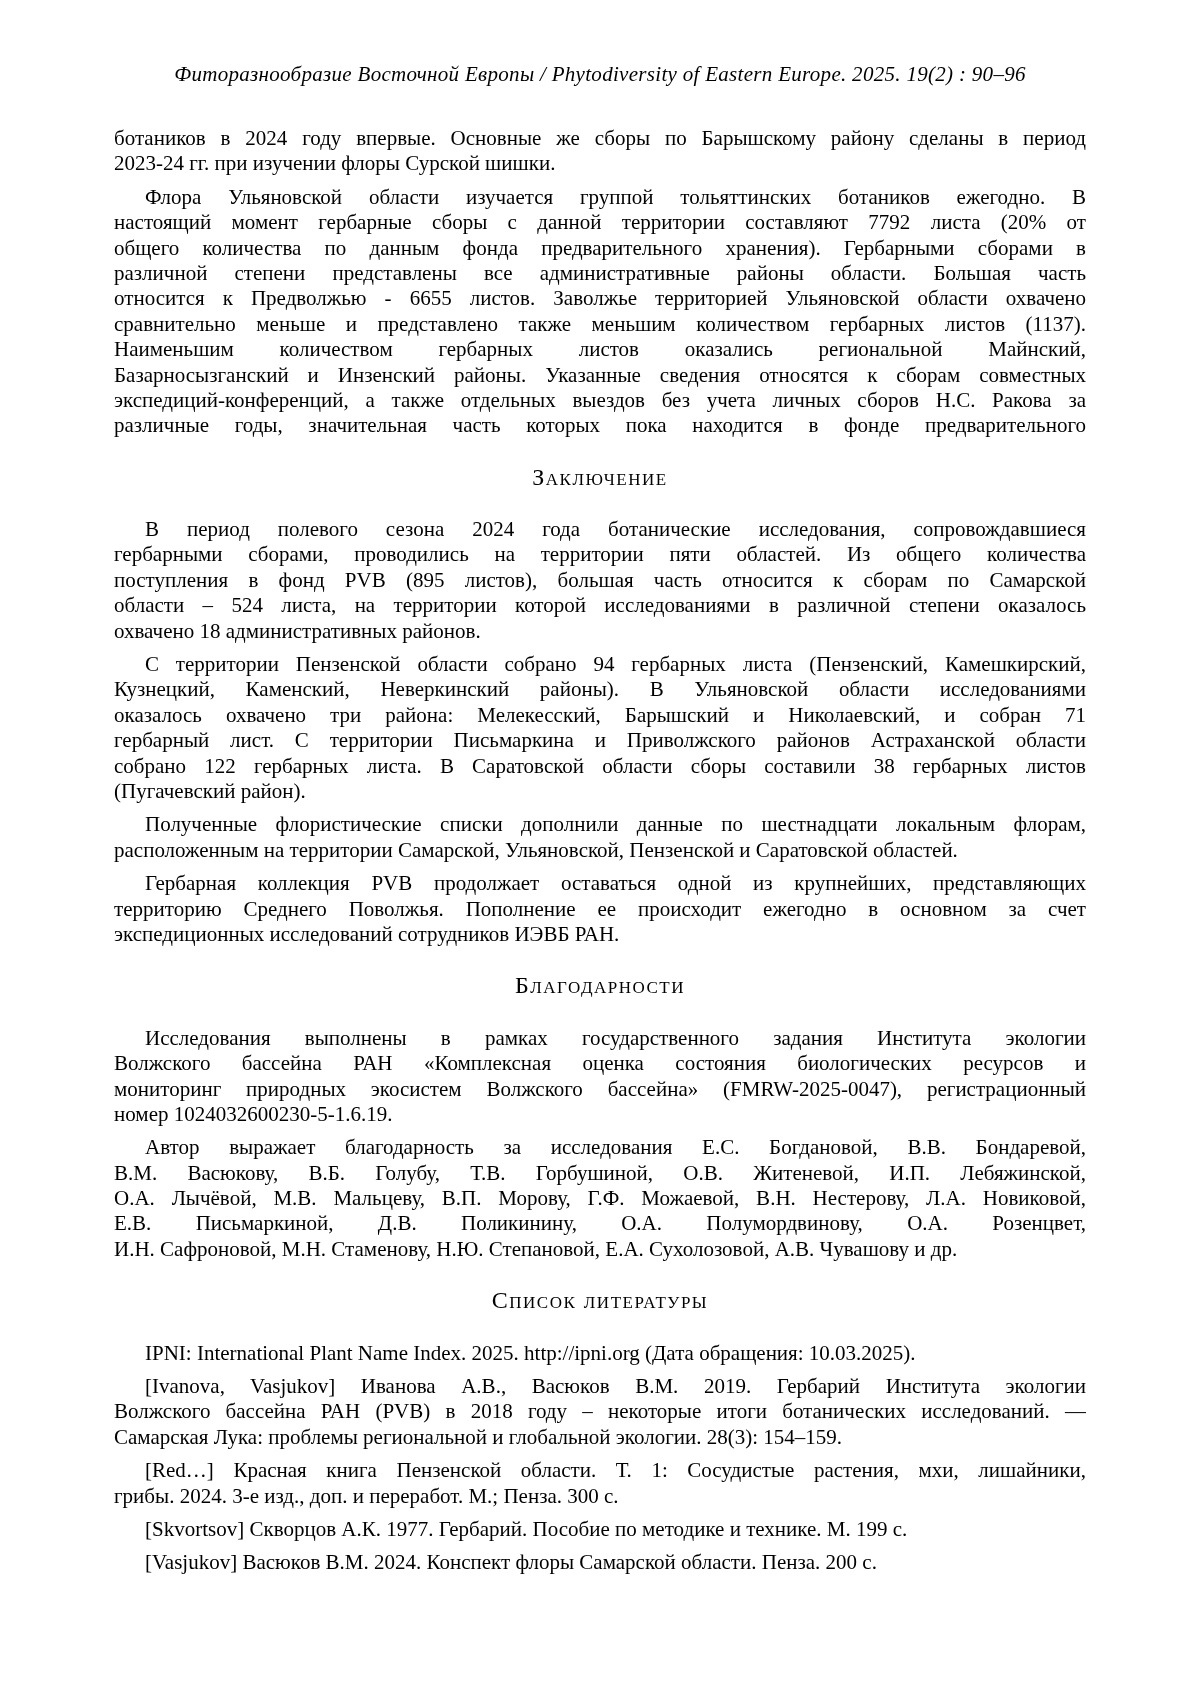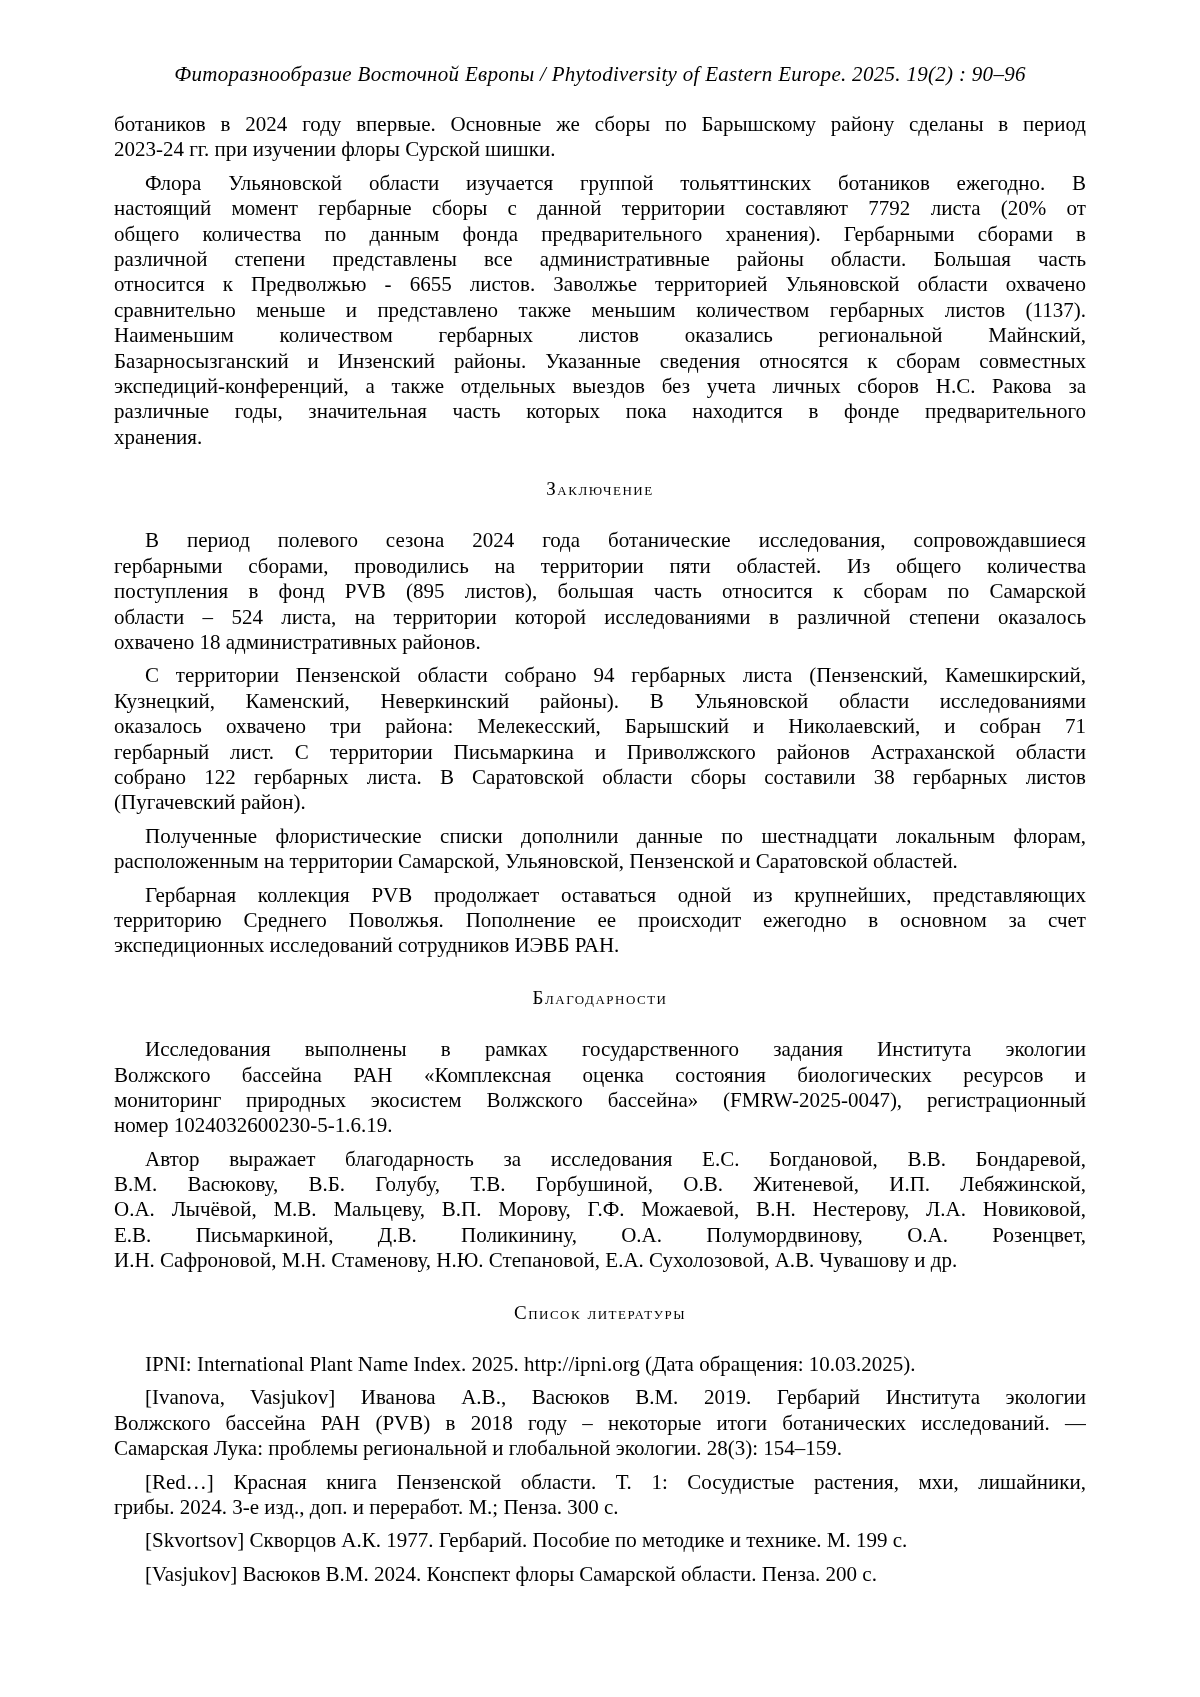--- a/index.html
+++ b/index.html
@@ -16,36 +16,36 @@
     width: 988px;
     margin: 0 auto;
     padding-top: 63px;
   }
   .running-head {
     font-style: italic;
     font-size: 21px;
     line-height: 22px;
     text-align: center;
     letter-spacing: 0.3px;
-    margin-bottom: 27px;
+    margin-bottom: 41px;
     white-space: nowrap;
   }
   .para { margin: 8px; }
   .line {
     font-size: 21px;
     line-height: 25.4px;
     height: 25.4px;
     overflow: hidden;
     text-align: justify;
     text-align-last: left;
   }
   .line.j { text-align-last: justify; }
   .para.indent .line:first-child { text-indent: 31px; }
   .section-heading {
-    font-size: 19px;
+    font-size: 24px;
     line-height: 25.4px;
     margin: 26px 0 27px 0;
     text-align: center;
     font-variant: small-caps;
     letter-spacing: 1.5px;
     font-weight: normal;
   }
   .page-number {
     position: absolute;
     left: 0;
@@ -71,21 +71,20 @@
         <div class="line j">Флора Ульяновской области изучается группой тольяттинских ботаников ежегодно. В</div>
         <div class="line j">настоящий момент гербарные сборы с данной территории составляют 7792 листа (20% от</div>
         <div class="line j">общего количества по данным фонда предварительного хранения). Гербарными сборами в</div>
         <div class="line j">различной степени представлены все административные районы области. Большая часть</div>
         <div class="line j">относится к Предволжью - 6655 листов. Заволжье территорией Ульяновской области охвачено</div>
         <div class="line j">сравнительно меньше и представлено также меньшим количеством гербарных листов (1137).</div>
         <div class="line j">Наименьшим количеством гербарных листов оказались региональной Майнский,</div>
         <div class="line j">Базарносызганский и Инзенский районы. Указанные сведения относятся к сборам совместных</div>
         <div class="line j">экспедиций-конференций, а также отдельных выездов без учета личных сборов Н.С. Ракова за</div>
         <div class="line j">различные годы, значительная часть которых пока находится в фонде предварительного</div>
-        <div class="line">хранения.</div>
       </div>
       <div class="section-heading">Заключение</div>
       <div class="para indent">
         <div class="line j">В период полевого сезона 2024 года ботанические исследования, сопровождавшиеся</div>
         <div class="line j">гербарными сборами, проводились на территории пяти областей. Из общего количества</div>
         <div class="line j">поступления в фонд PVB (895 листов), большая часть относится к сборам по Самарской</div>
         <div class="line j">области – 524 листа, на территории которой исследованиями в различной степени оказалось</div>
         <div class="line">охвачено 18 административных районов.</div>
       </div>
       <div class="para indent">

